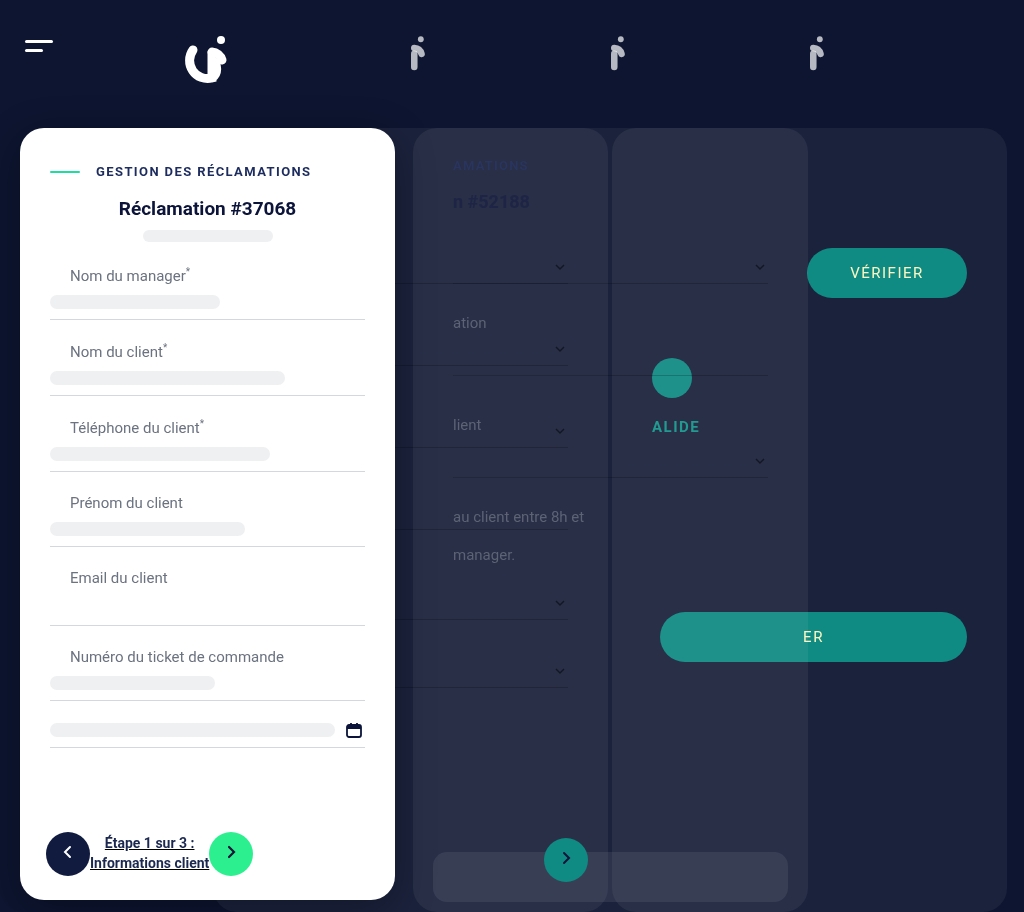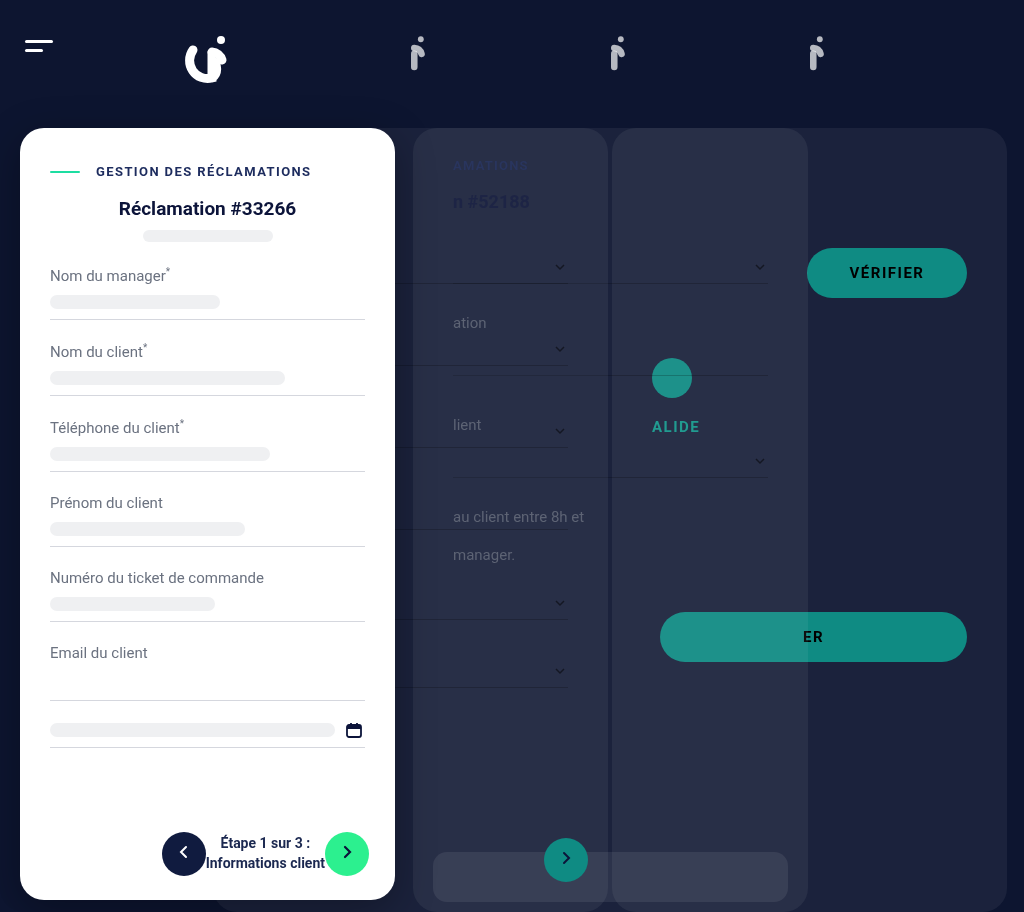--- a/index.html
+++ b/index.html
@@ -121,25 +121,25 @@
       right: 2px;
       top: 6px;
       width: 12px;
       height: 12px;
     }
 
     .bg-select-chevron svg { width: 100%; height: 100%; }
 
     .bg-verify-btn {
       background: #0f8b83;
-      color: #000000;
+      color: #fef9c3;
       border-radius: 28px;
       padding: 16px 40px;
       text-align: center;
-      font-weight: 700;
+      font-weight: 400;
       font-size: 15px;
       letter-spacing: 1.5px;
       margin: 0 10px 20px 28px;
     }
 
     .bg-valid-chip {
       color: #14958a;
       font-weight: 700;
       letter-spacing: 1.5px;
       font-size: 15px;
@@ -238,20 +238,21 @@
 
     .form-field {
       margin-bottom: 22px;
     }
 
     .field-label {
       color: #6b7280;
       font-size: 15px;
       margin-bottom: 10px;
       display: block;
+      margin-left: 20px;
     }
 
     .field-label .required {
       color: #6b7280;
       font-size: 10px;
       vertical-align: super;
     }
 
     .field-input-wrap {
       border-bottom: 1px solid #d5d7de;
@@ -283,21 +284,22 @@
       height: 18px;
     }
 
     .step-footer {
       position: absolute;
       bottom: 24px;
       left: 26px;
       right: 26px;
       display: flex;
       align-items: center;
-      justify-content: flex-end;
+      justify-content: flex-start;
+      text-decoration: underline;
     }
 
     .back-btn {
       width: 44px;
       height: 44px;
       border-radius: 50%;
       background: #101b3f;
       display: flex;
       align-items: center;
       justify-content: center;
@@ -481,47 +483,47 @@
     </div>
   </div>
 </div>
 
 <div class="main-card">
   <div class="section-header">
     <div class="section-dash"></div>
     <div class="section-title">GESTION DES RÉCLAMATIONS</div>
   </div>
 
-  <div class="claim-title">Réclamation #33266</div>
+  <div class="claim-title">Réclamation #37068</div>
   <div class="placeholder-pill"></div>
 
   <div id="form-fields">
       <div class="form-field">
         <label class="field-label">Nom du manager<span class="required">*</span></label>
         <div class="field-input-wrap"><div class="field-pill" style="width: 170px;"></div></div>
       </div>
       <div class="form-field">
         <label class="field-label">Nom du client<span class="required">*</span></label>
         <div class="field-input-wrap"><div class="field-pill" style="width: 235px;"></div></div>
       </div>
       <div class="form-field">
         <label class="field-label">Téléphone du client<span class="required">*</span></label>
         <div class="field-input-wrap"><div class="field-pill" style="width: 220px;"></div></div>
       </div>
       <div class="form-field">
         <label class="field-label">Prénom du client</label>
         <div class="field-input-wrap"><div class="field-pill" style="width: 195px;"></div></div>
       </div>
       <div class="form-field">
+        <label class="field-label">Email du client</label>
+        <div class="field-input-wrap"><input class="field-input" style=""></div>
+      </div>
+      <div class="form-field">
         <label class="field-label">Numéro du ticket de commande</label>
         <div class="field-input-wrap"><div class="field-pill" style="width: 165px;"></div></div>
-      </div>
-      <div class="form-field">
-        <label class="field-label">Email du client</label>
-        <div class="field-input-wrap"><input class="field-input" style=""></div>
       </div>
       <div class="form-field">
         <div class="field-input-wrap"><div class="field-pill" style="width: 285px;"></div><span class="calendar-icon"><svg viewBox="0 0 18 18">
               <rect x="2" y="4" width="14" height="12" rx="2" fill="none" stroke="#0c143a" stroke-width="1.8"></rect>
               <rect x="2" y="4" width="14" height="4" fill="#0c143a"></rect>
               <line x1="6" y1="2" x2="6" y2="5" stroke="#0c143a" stroke-width="1.8"></line>
               <line x1="12" y1="2" x2="12" y2="5" stroke="#0c143a" stroke-width="1.8"></line>
             </svg></span></div>
       </div>
     </div>

